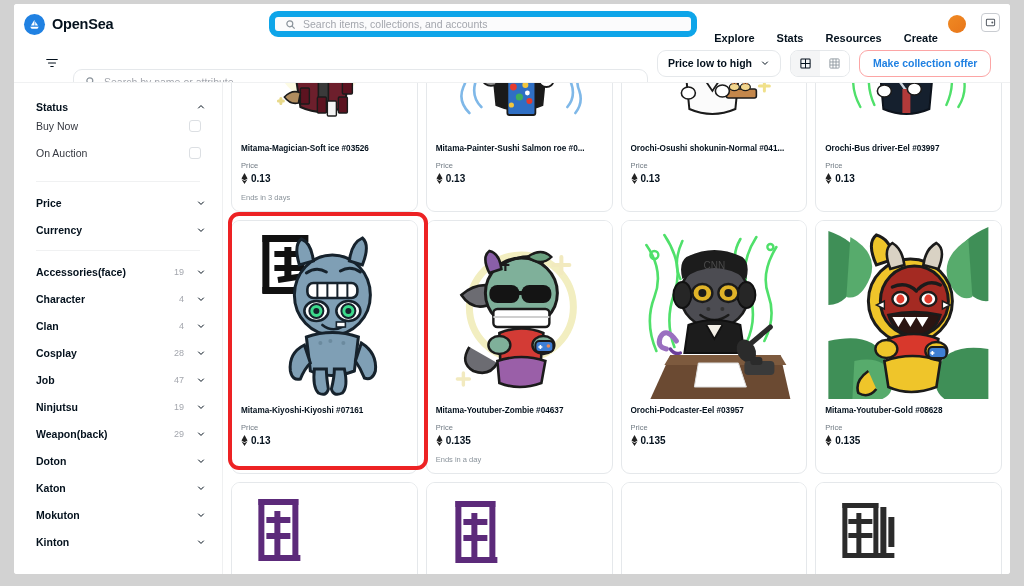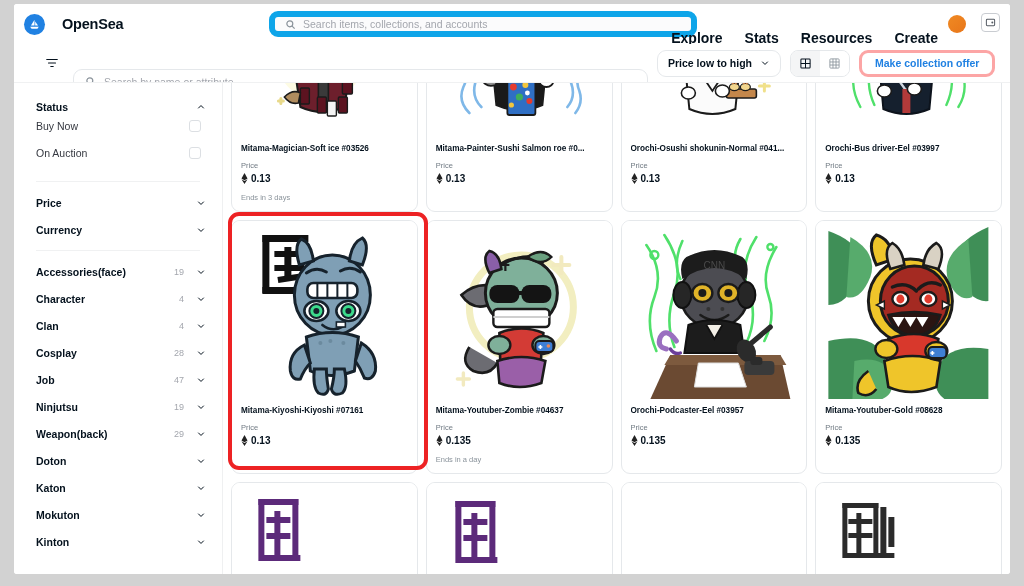--- a/index.html
+++ b/index.html
@@ -20,21 +20,21 @@
 
   
   .topnav {
     position: relative;
     height: 40px;
     background: #ffffff;
     display: flex;
     align-items: center;
     padding: 0 8px 0 10px;
   }
-  .brand { display: flex; align-items: center; gap: 17px; flex: 0 0 auto; }
+  .brand { display: flex; align-items: center; gap: 7px; flex: 0 0 auto; }
   .logo-circle {
     width: 21px; height: 21px; border-radius: 50%;
     background: #2081e2;
     display: flex; align-items: center; justify-content: center;
   }
   .brand-name {
     font-size: 14.5px; font-weight: bold; color: #04111d;
     letter-spacing: -0.2px;
   }
   .nav-search {
@@ -45,21 +45,21 @@
     border-radius: 9px;
     display: flex; align-items: center;
     padding: 0 10px; gap: 7px;
   }
   .nav-search .ph { font-size: 10.5px; color: #a3a6ad; }
   .nav-links {
     position: absolute; right: 72px; top: 0;
     height: 40px; display: flex; align-items: center; gap: 22px;
   }
   .nav-link {
-    font-size: 14px; font-weight: bold; color: #04111d;
+    font-size: 11px; font-weight: bold; color: #04111d;
     white-space: nowrap; cursor: pointer; margin-top: 28px;
   }
   .avatar {
     position: absolute; right: 44px; top: 11px;
     width: 18px; height: 18px; border-radius: 50%;
     background: linear-gradient(140deg,#f08a23,#e8761a);
   }
   .wallet-btn {
     position: absolute; right: 10px; top: 9px;
     width: 19px; height: 19px;
@@ -113,21 +113,21 @@
     height: 27px;
   }
   .view-btn {
     width: 29px; height: 25px;
     display: flex; align-items: center; justify-content: center;
     background: #ffffff; cursor: pointer;
   }
   .view-btn.active { background: #f4f5f6; }
   .make-offer {
     height: 27px;
-    border: 3px solid #fca5a5;
+    border: 1px solid #fca5a5;
     border-radius: 9px;
     display: flex; align-items: center;
     padding: 0 13px;
     cursor: pointer;
   }
   .make-offer span {
     font-size: 10.5px; font-weight: bold; color: #2081e2;
     white-space: nowrap;
   }
 

